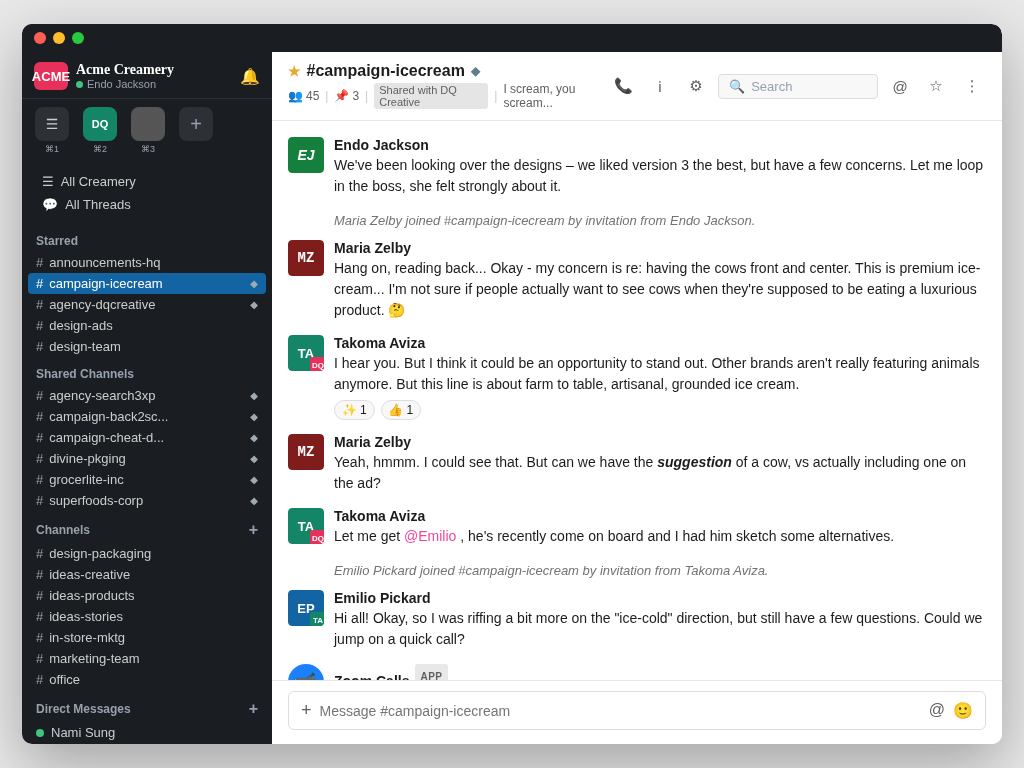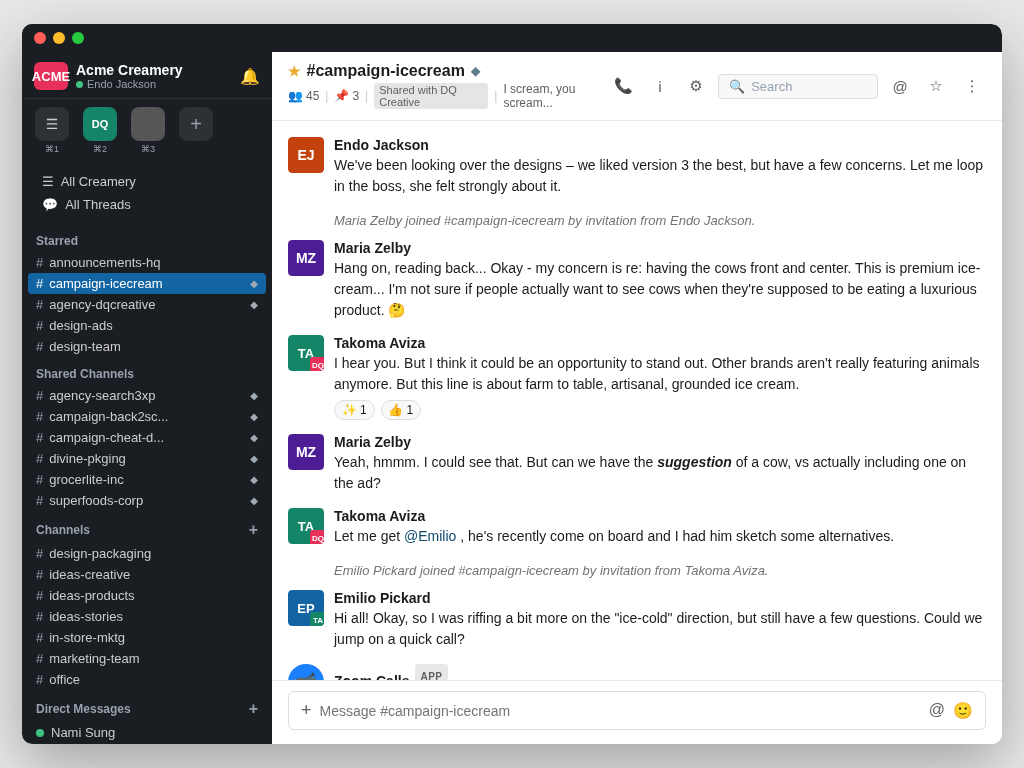--- a/index.html
+++ b/index.html
@@ -67,21 +67,21 @@
       width: 34px; height: 28px;
       background: #e8315a;
       border-radius: 6px;
       display: flex; align-items: center; justify-content: center;
       font-weight: 700; color: #fff; font-size: 13px;
       flex-shrink: 0;
     }
     .workspace-info { flex: 1; overflow: hidden; }
     .workspace-name {
       font-size: 14px; font-weight: 700; color: #fff;
-      white-space: nowrap; overflow: hidden; text-overflow: ellipsis;
+      white-space: nowrap; overflow: hidden; text-overflow: ellipsis; font-family: Liberation Serif, serif;
     }
     .workspace-user {
       font-size: 11px; color: #97a0af;
       display: flex; align-items: center; gap: 4px;
     }
     .status-dot { width: 7px; height: 7px; border-radius: 50%; background: #3fc380; display: inline-block; }
     .bell-icon { color: #97a0af; font-size: 16px; cursor: pointer; }
 
     
     .sidebar-shortcuts {
@@ -260,22 +260,22 @@
       padding: 8px 12px;
     }
     .input-plus-btn { color: #616061; font-size: 18px; cursor: pointer; }
     .input-field {
       flex: 1; font-size: 14px; color: #97a0af;
       outline: none; border: none; background: transparent;
     }
     .input-icons { display: flex; gap: 8px; color: #616061; font-size: 16px; cursor: pointer; }
 
     
-    .av-endo { background: #c2410c; }
-    .av-maria { background: #4c1d95; }
+    .av-endo { background: #15803d; font-style: italic; }
+    .av-maria { background: #7f1d1d; font-family: Liberation Mono, monospace; }
     .av-takoma { background: #148567; }
     .av-emilio { background: #1264a3; }
     .av-badge-dq { background: #e8315a; }
   </style>
 </head>
 <body>
 
 <div class="app-window">
   <div class="title-bar">
     <div class="dot dot-red"></div>
@@ -539,21 +539,21 @@
       <div class="message-group">
         <div class="avatar" style="position:relative;">
           <div class="avatar-img av-takoma" style="width:36px;height:36px;border-radius:4px;display:flex;align-items:center;justify-content:center;font-weight:700;font-size:13px;color:#fff;">TA</div>
           <div class="avatar-small" style="position:absolute;bottom:-2px;right:-2px;width:16px;height:16px;border-radius:3px;background:#e8315a;display:flex;align-items:center;justify-content:center;font-size:8px;font-weight:700;color:#fff;">DQ</div>
         </div>
         <div class="message-content">
           <div class="message-header">
             <span class="message-author">Takoma Aviza</span>
           </div>
           <div class="message-text">
-            Let me get <span style="color:#0c4a6e;cursor:pointer;">@Emilio</span> , he's recently come on board and I had him sketch some alternatives.
+            Let me get <span style="color:#ec4899;cursor:pointer;">@Emilio</span> , he's recently come on board and I had him sketch some alternatives.
           </div>
         </div>
       </div>
 
       <div class="system-message">Emilio Pickard joined #campaign-icecream by invitation from Takoma Aviza.</div>
 
       <div class="message-group">
         <div class="avatar" style="position:relative;">
           <div class="avatar-img av-emilio" style="width:36px;height:36px;border-radius:4px;display:flex;align-items:center;justify-content:center;font-weight:700;font-size:13px;color:#fff;">EP</div>
           <div class="avatar-small" style="position:absolute;bottom:-2px;right:-2px;width:16px;height:16px;border-radius:3px;background:#148567;display:flex;align-items:center;justify-content:center;font-size:8px;font-weight:700;color:#fff;">TA</div>

